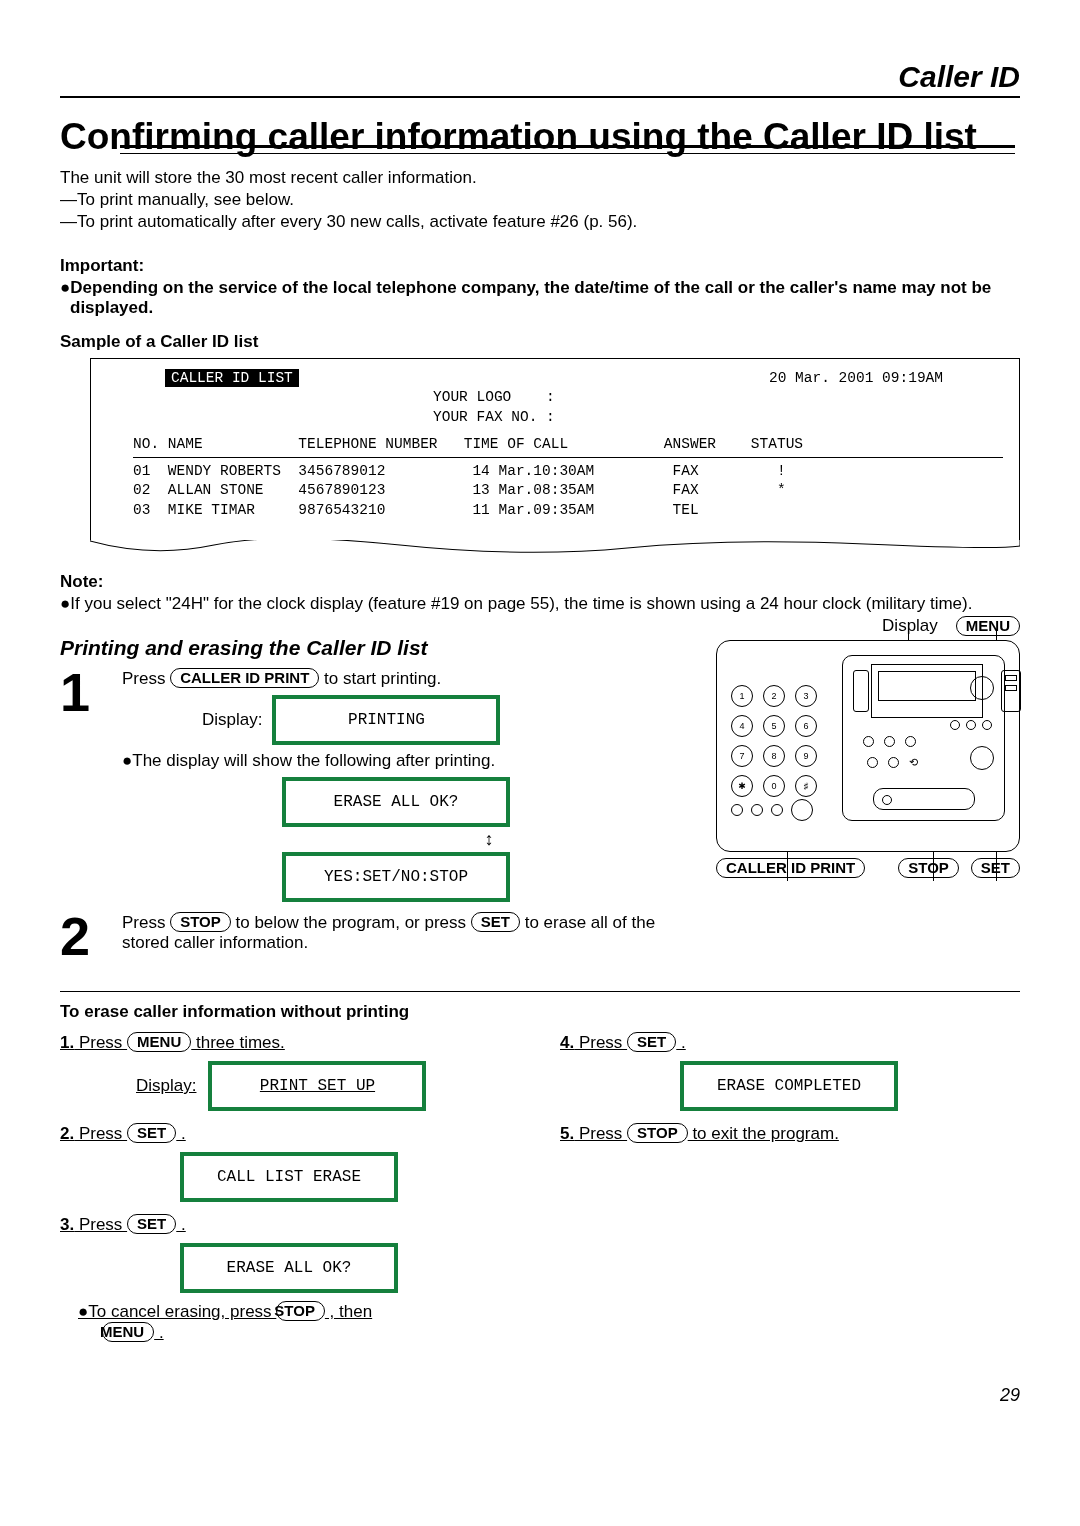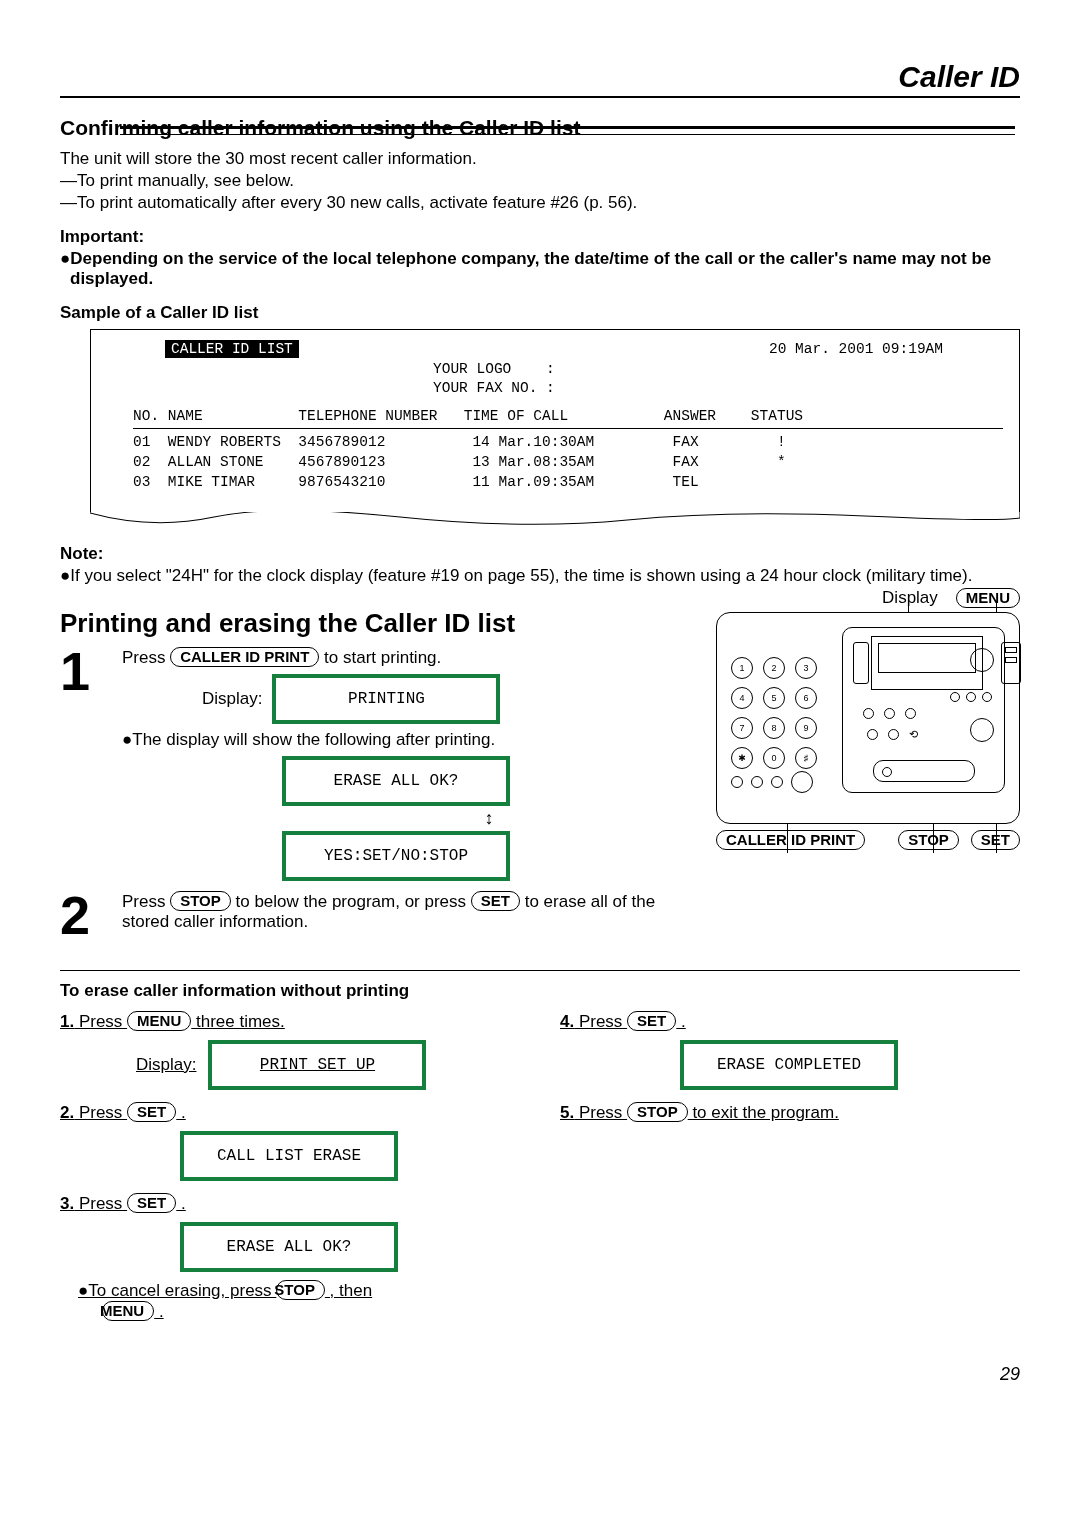--- a/index.html
+++ b/index.html
@@ -16,31 +16,31 @@
     font-weight: bold;
     font-size: 30px;
     font-family: Arial, Helvetica, sans-serif;
     margin-bottom: 2px;
   }
   .header-rule {
     border-top: 2px solid #000;
     margin-bottom: 18px;
   }
   h1 {
-    font-size: 21px;
+    font-size: 37px;
     font-weight: bold;
     margin: 0;
     line-height: 1.15;
     display: flex;
     flex-wrap: wrap;
     align-items: flex-end;
   }
   .dbl-line { height: 5px; border-top: 3px solid #000; border-bottom: 1px solid #000; width: 870px; margin-top:4px;}
   p { margin: 2px 0; }
-  .imp-heading { font-weight: bold; margin-top: 14px; }
+  .imp-heading { font-weight: bold; margin-top: 24px; }
   .imp-body { font-weight: bold; padding-left: 10px; text-indent: -10px; }
   .sample-head { font-weight: bold; margin-top: 14px; margin-bottom: 6px; }
   
   .sample-wrap { position: relative; margin-left: 30px; }
   .sample-wrap .box {
     border: 1px solid #000;
     position: relative;
     padding: 10px 16px 20px 42px;
     font-family: "Courier New", monospace;
     font-size: 14.5px;
@@ -54,23 +54,24 @@
   }
   .wave svg { display: block; }
   .inv-title {
     background: #000; color: #fff; padding: 1px 6px;
   }
   .mono { font-family: "Courier New", monospace; font-size: 14.5px; white-space: pre; }
   .note-head { font-weight: bold; margin-top: 14px; }
   .note-body { padding-left: 10px; text-indent: -10px; }
 
   h2 {
-    font-size: 26px;
+    font-size: 21px;
     font-weight: bold;
     margin: 20px 0 8px 0;
+    font-style: italic;
   }
   .top-flex { display: flex; gap: 20px; }
   .steps { flex: 1; }
 
   .step { display: flex; align-items: flex-start; gap: 22px; margin-bottom: 10px; }
   .bignum { font-size: 54px; font-weight: 900; line-height: 0.9; width: 40px; font-family: Arial, sans-serif; }
   .step-body { flex: 1; }
 
   .keycap {
     border: 1.5px solid #000;

